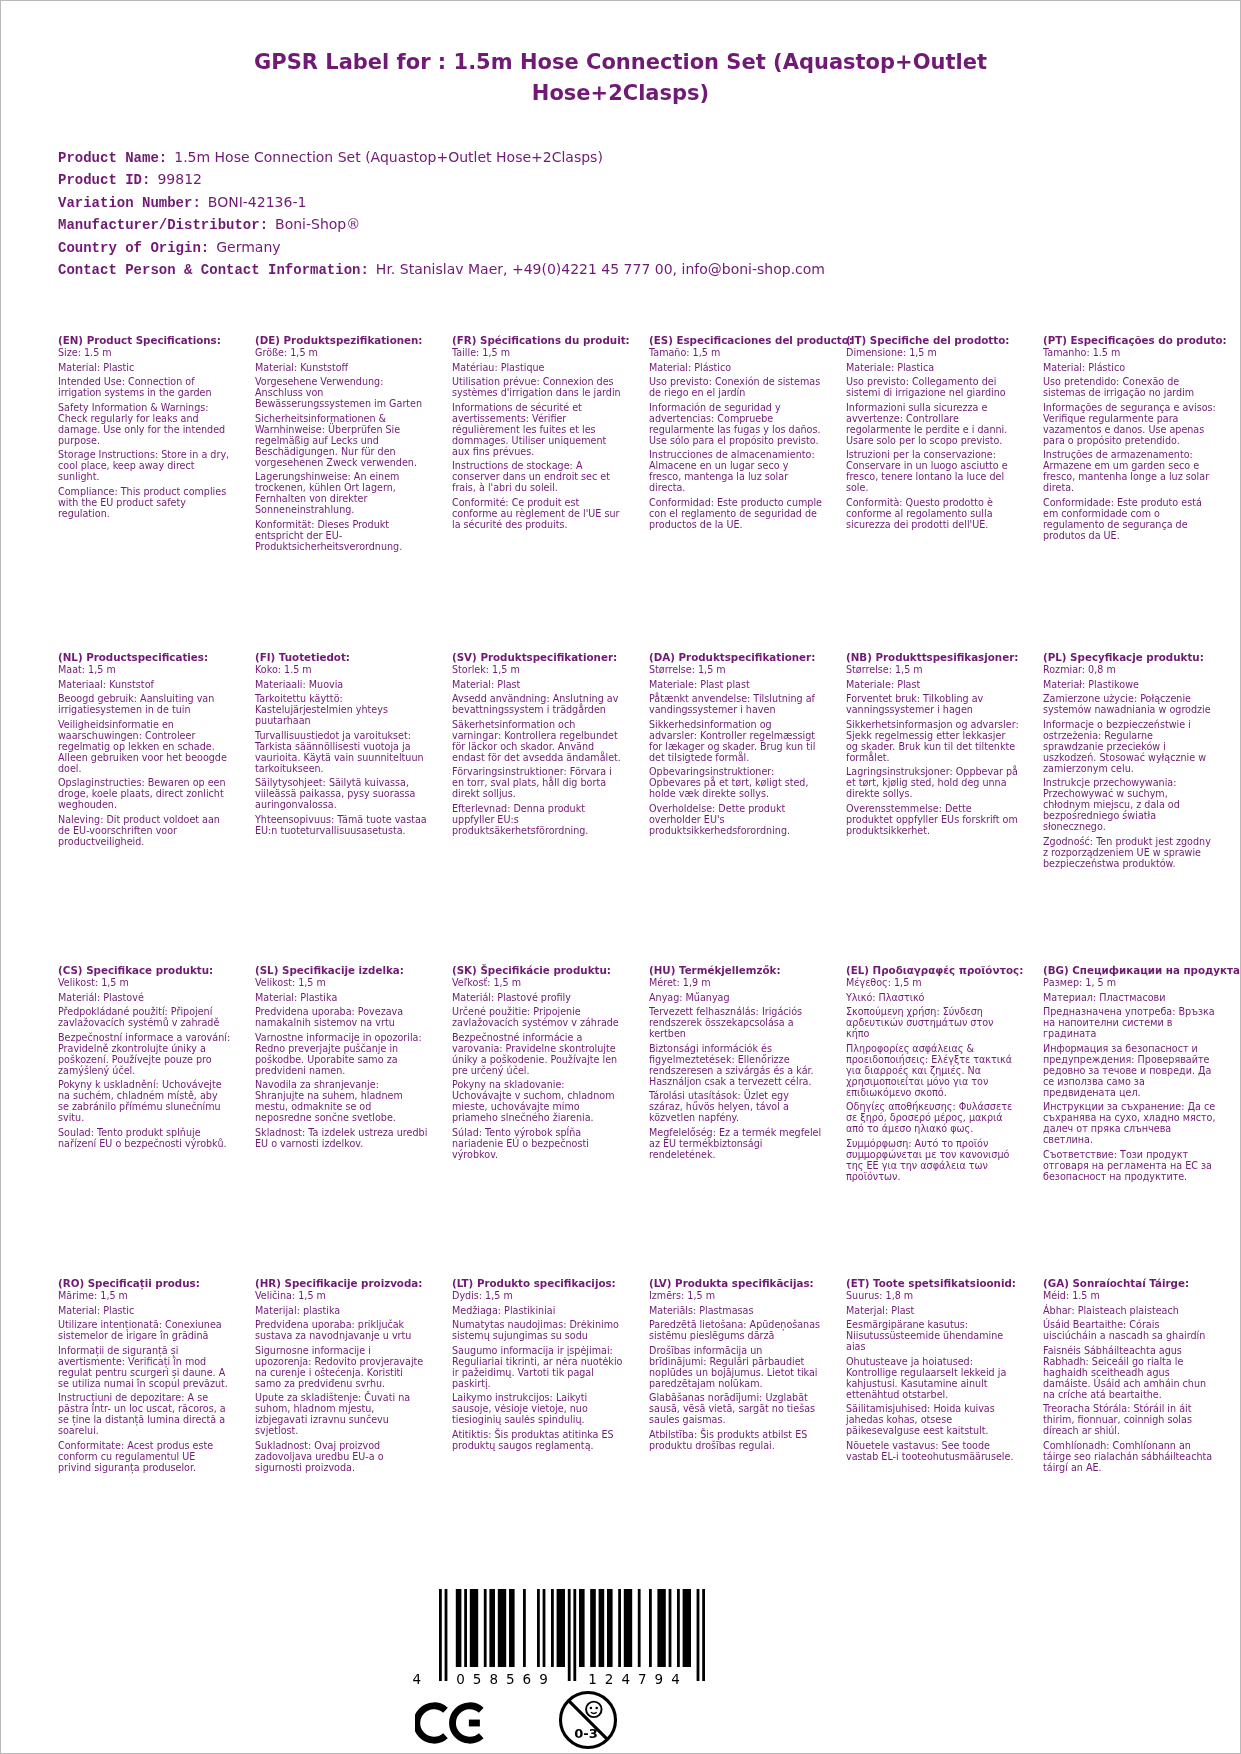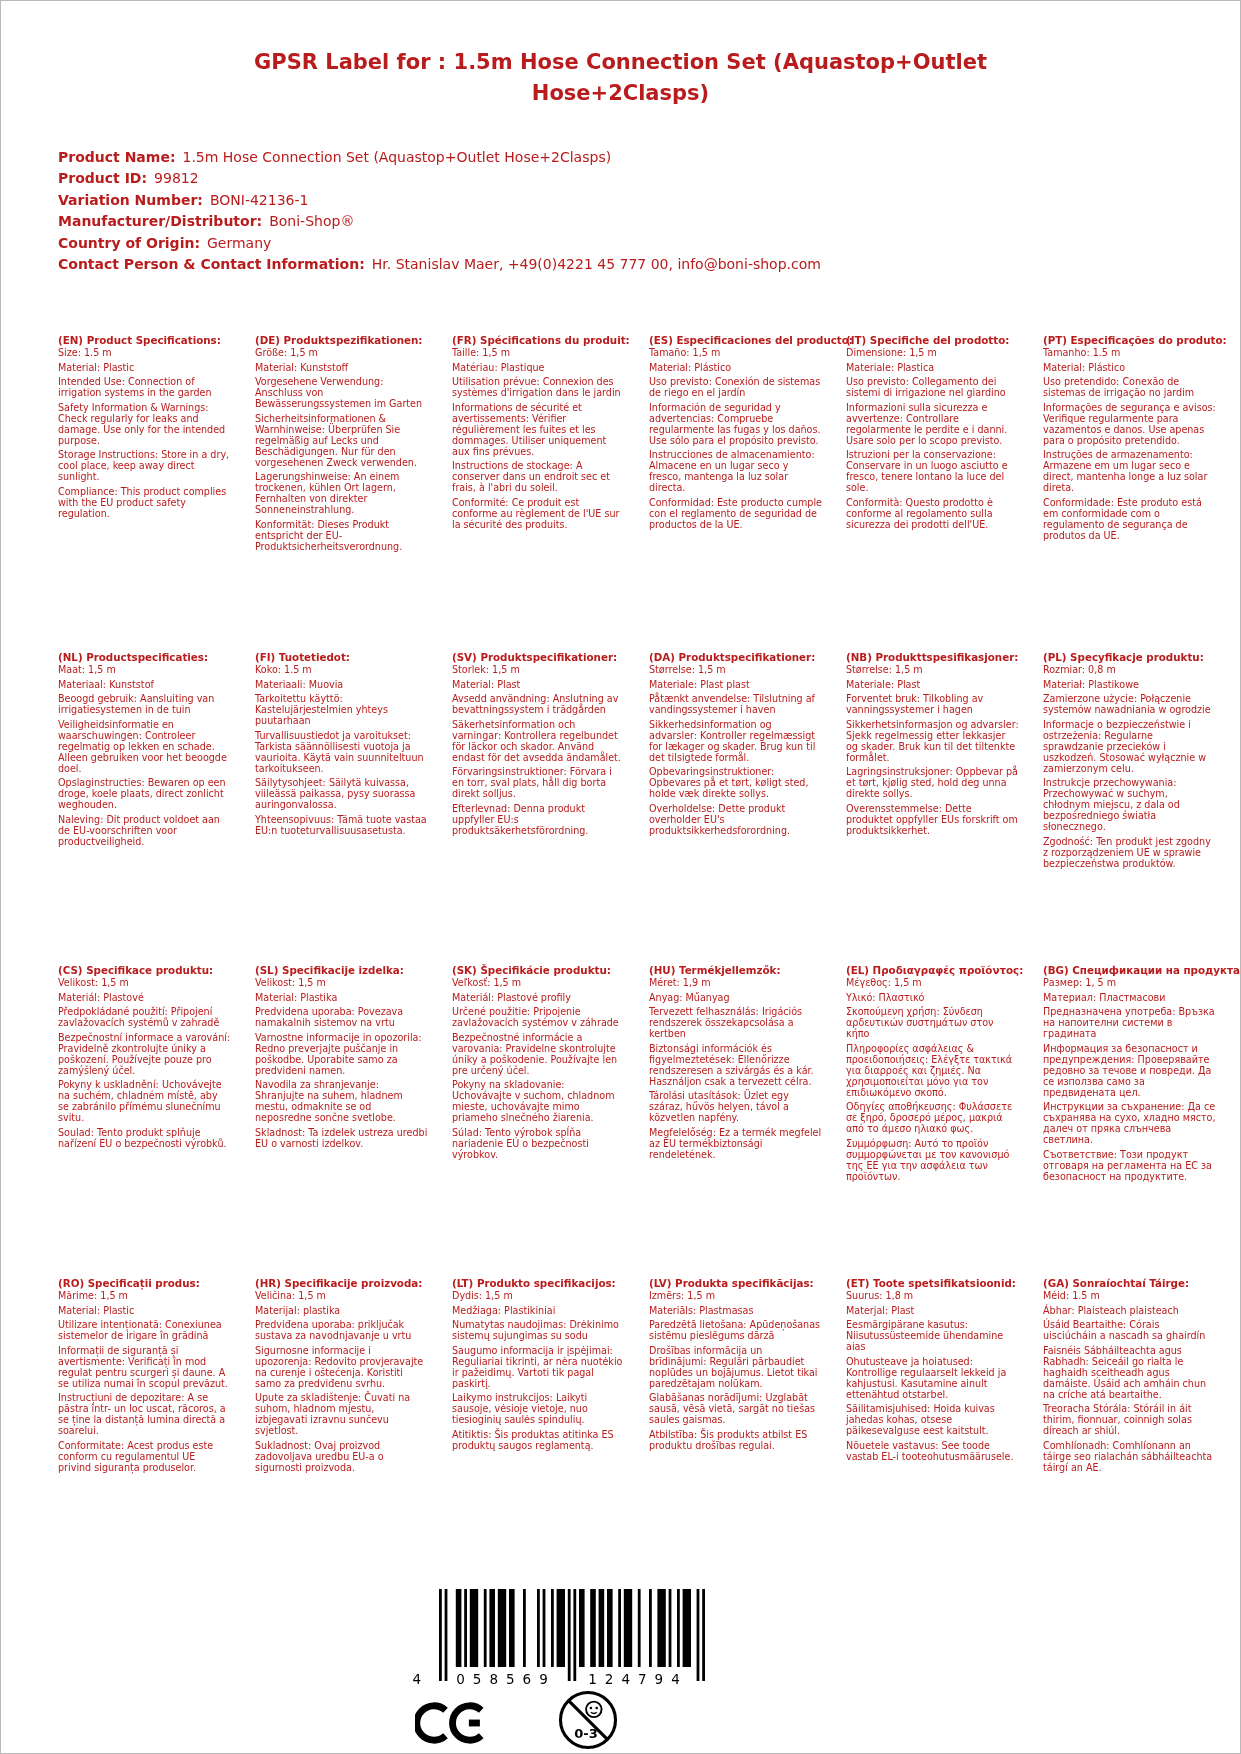--- a/index.html
+++ b/index.html
@@ -5,36 +5,36 @@
   html,body{margin:0;padding:0;background:#888;}
   .page{
     position:relative;
     width:1241px;height:1754px;
     margin:0 auto;
     background:#fff;
     border:1px solid #b9b9b9;
     box-sizing:border-box;
     overflow:hidden;
     font-family:"DejaVu Sans","Liberation Sans",sans-serif;
-    color:#b91c1c;
+    color:#701a75;
   }
   .title{
     position:absolute;top:46px;left:0;right:0;
     text-align:center;
   }
   .title span{
     display:inline-block;
     max-width:820px;
     font-size:21px;font-weight:bold;line-height:31px;
   }
   .info{
     position:absolute;left:57px;top:146px;width:1130px;
   }
   .info-row{font-size:14px;line-height:21.4px;}
-  .info-label{font-weight:bold;}
+  .info-label{font-weight:bold;font-family:Liberation Mono, monospace;}
   .info-value{margin-left:7px;}
   .grid{
     position:absolute;left:57px;top:333px;
     display:grid;
     grid-template-columns:repeat(6,197px);
     grid-template-rows:317px 313px 313px auto;
   }
   .lang-cell{padding-right:24px;overflow:visible;}
   .lang-header{
     font-size:10.3px;font-weight:bold;line-height:12px;
@@ -124,21 +124,21 @@
         <p class="lang-p">Informazioni sulla sicurezza e avvertenze: Controllare regolarmente le perdite e i danni. Usare solo per lo scopo previsto.</p>
         <p class="lang-p">Istruzioni per la conservazione: Conservare in un luogo asciutto e fresco, tenere lontano la luce del sole.</p>
         <p class="lang-p">Conformità: Questo prodotto è conforme al regolamento sulla sicurezza dei prodotti dell'UE.</p>
       </div>
       <div class="lang-cell">
         <div class="lang-header">(PT) Especificações do produto:</div>
         <p class="lang-p">Tamanho: 1.5 m</p>
         <p class="lang-p">Material: Plástico</p>
         <p class="lang-p">Uso pretendido: Conexão de sistemas de irrigação no jardim</p>
         <p class="lang-p">Informações de segurança e avisos: Verifique regularmente para vazamentos e danos. Use apenas para o propósito pretendido.</p>
-        <p class="lang-p">Instruções de armazenamento: Armazene em um lugar seco e direct, mantenha longe a luz solar direta.</p>
+        <p class="lang-p">Instruções de armazenamento: Armazene em um garden seco e fresco, mantenha longe a luz solar direta.</p>
         <p class="lang-p">Conformidade: Este produto está em conformidade com o regulamento de segurança de produtos da UE.</p>
       </div>
       <div class="lang-cell">
         <div class="lang-header">(NL) Productspecificaties:</div>
         <p class="lang-p">Maat: 1,5 m</p>
         <p class="lang-p">Materiaal: Kunststof</p>
         <p class="lang-p">Beoogd gebruik: Aansluiting van irrigatiesystemen in de tuin</p>
         <p class="lang-p">Veiligheidsinformatie en waarschuwingen: Controleer regelmatig op lekken en schade. Alleen gebruiken voor het beoogde doel.</p>
         <p class="lang-p">Opslaginstructies: Bewaren op een droge, koele plaats, direct zonlicht weghouden.</p>
         <p class="lang-p">Naleving: Dit product voldoet aan de EU-voorschriften voor productveiligheid.</p>

